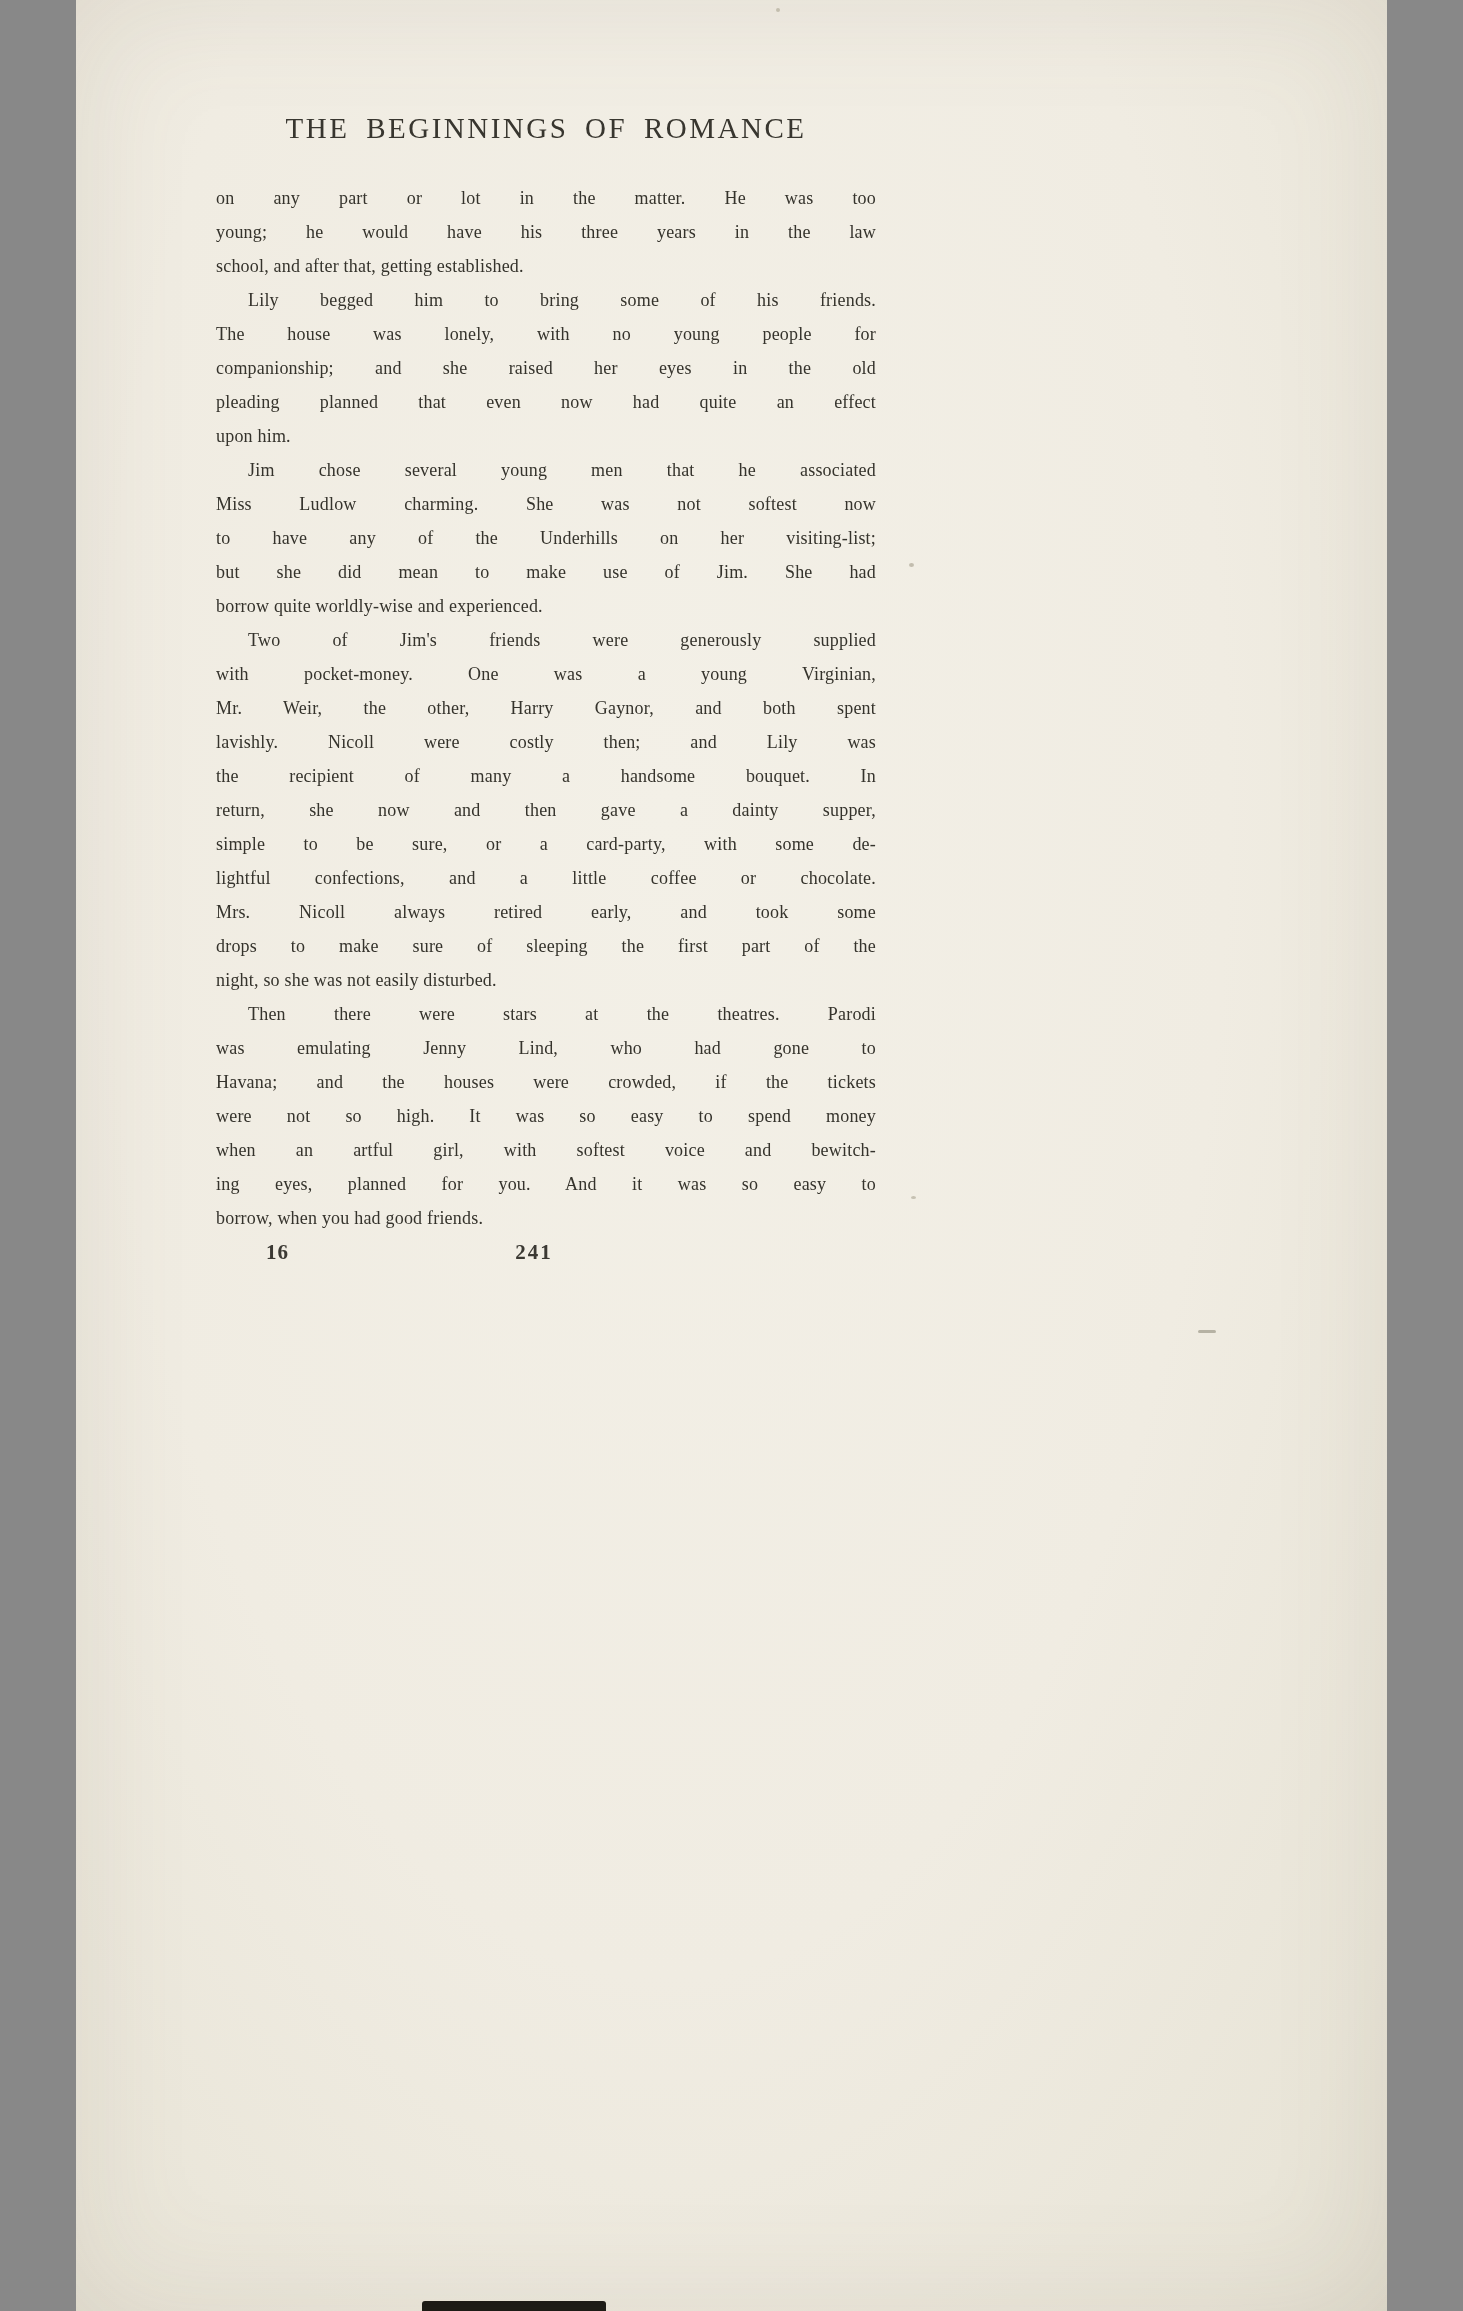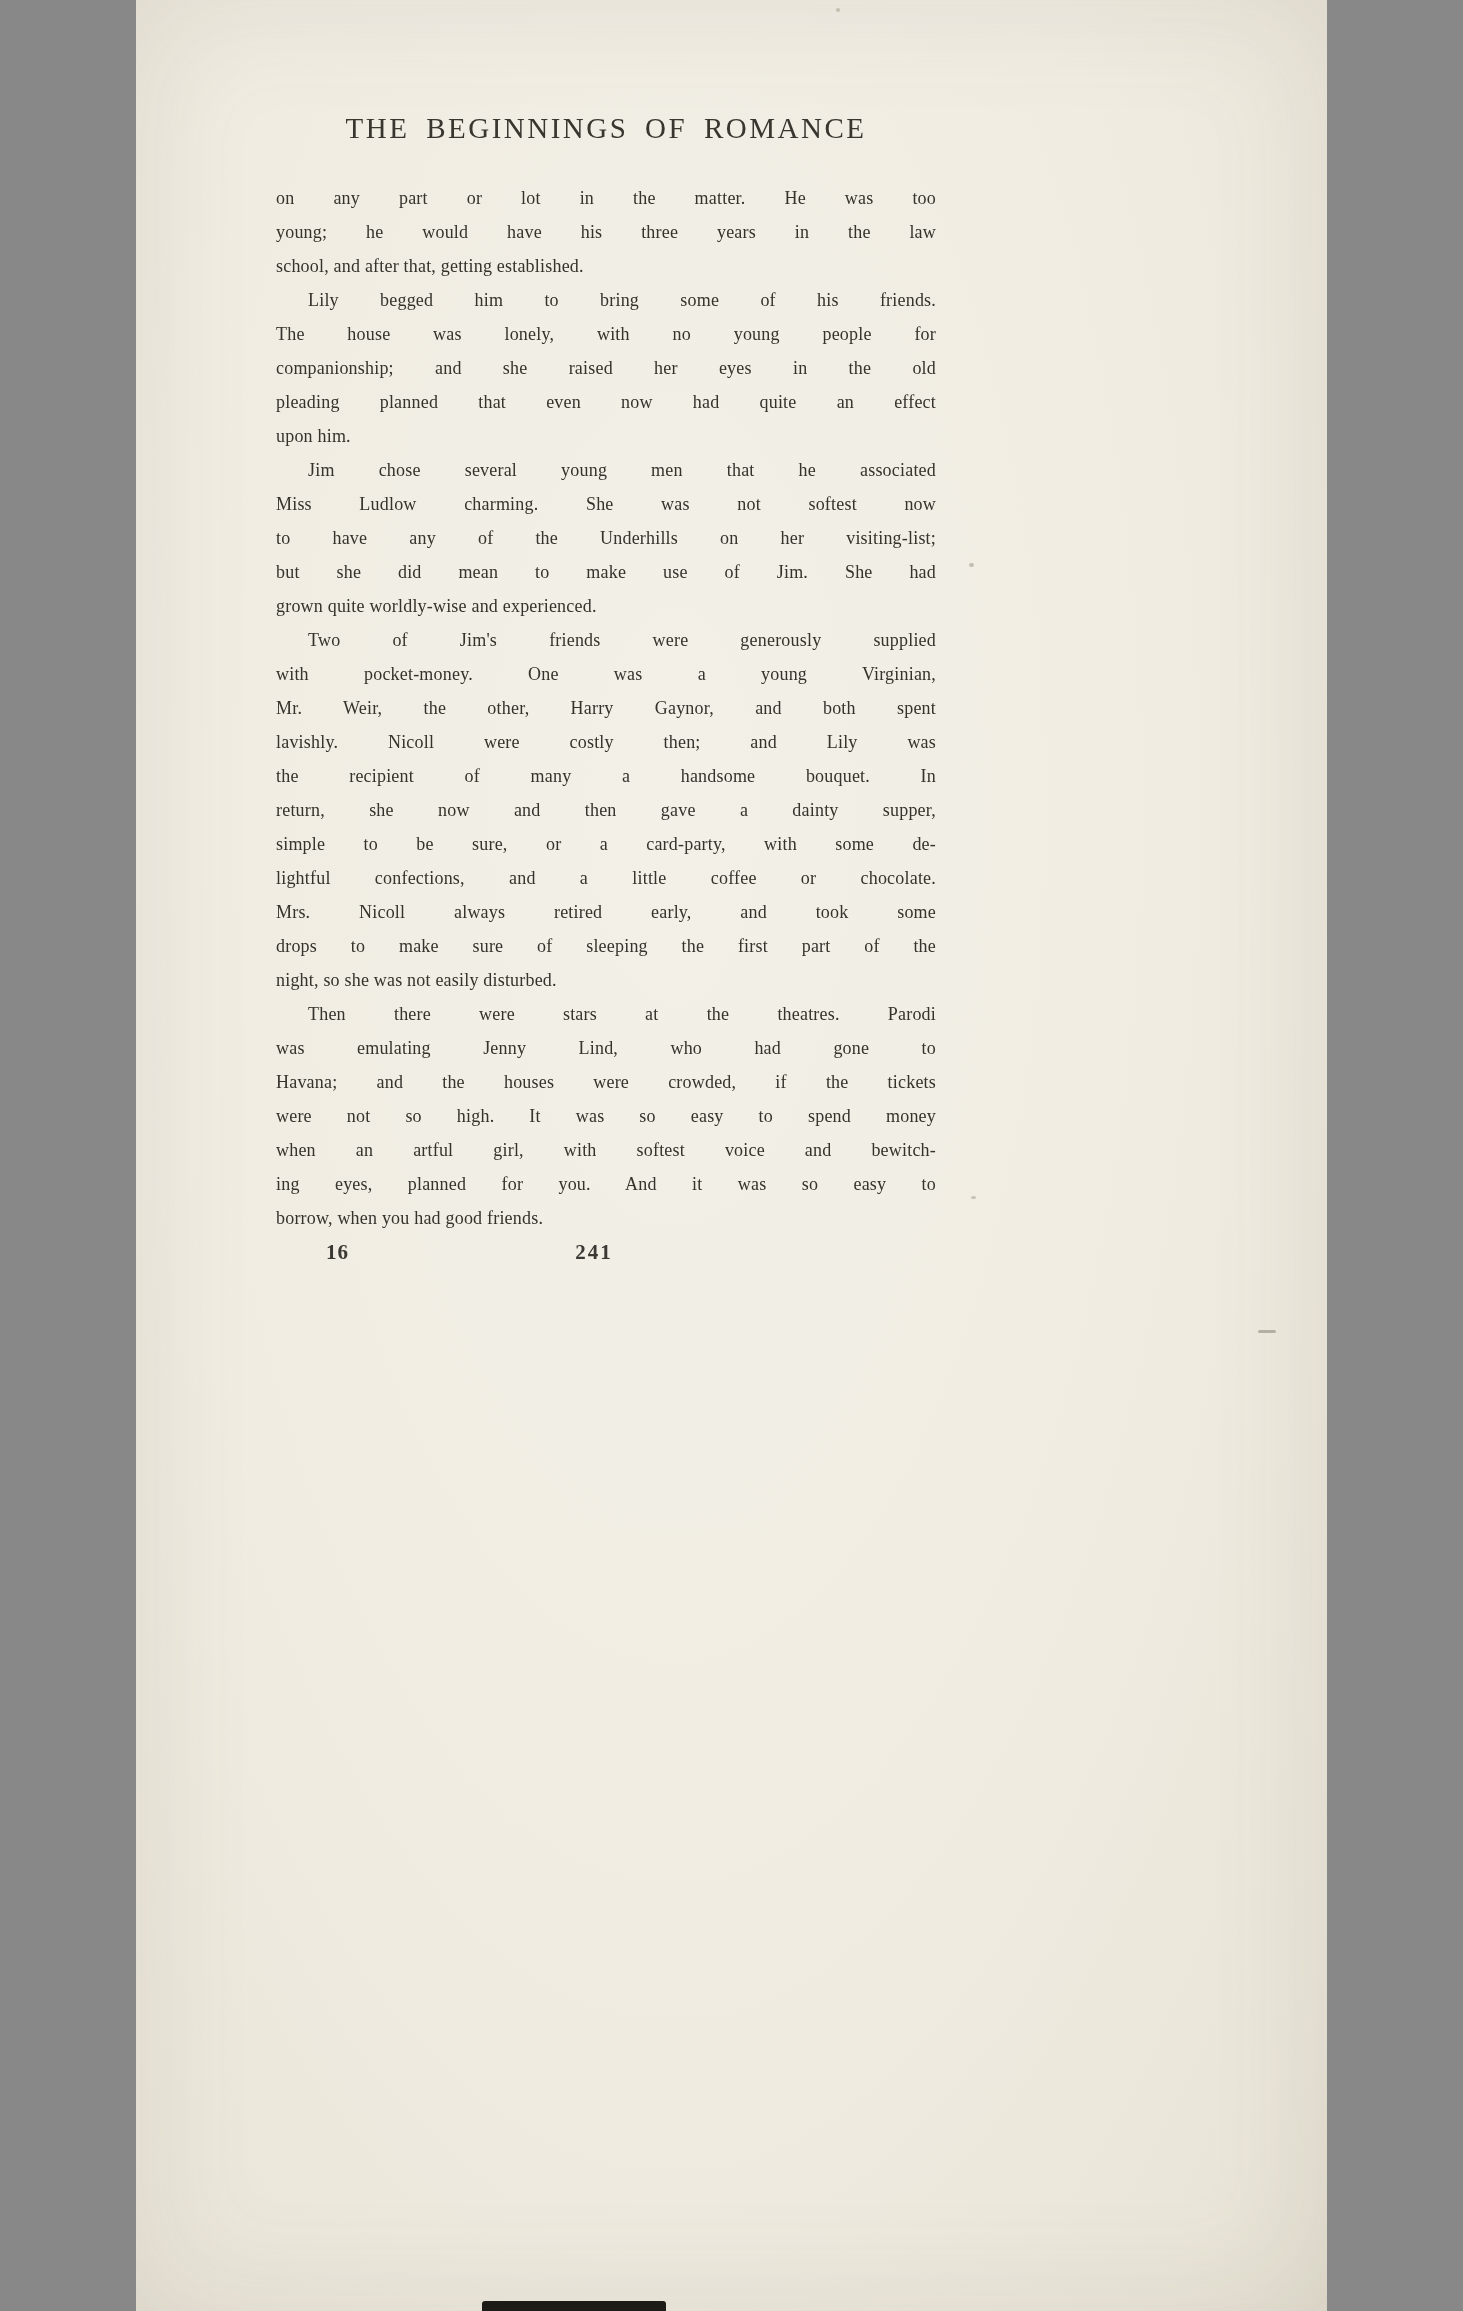--- a/index.html
+++ b/index.html
@@ -2,21 +2,21 @@
 <html><head>
 <meta charset="utf-8">
 <style>
   html, body {
     margin: 0;
     padding: 0;
     background: #888;
   }
   .page {
     position: relative;
-    width: 1191px;
+    width: 1311px;
     height: 2311px;
     margin: 0 auto;
     background:
       radial-gradient(ellipse at 45% 35%, #f3f0e7 0%, #f0ece2 55%, #e9e5d8 88%, #e3dfd1 100%);
     font-family: "Liberation Serif", "DejaVu Serif", serif;
     color: #35332c;
     overflow: hidden;
   }
   
   .page::after {
@@ -149,21 +149,21 @@
           <div class="line">The house was lonely, with no young people for</div>
           <div class="line">companionship; and she raised her eyes in the old</div>
           <div class="line">pleading planned that even now had quite an effect</div>
           <div class="line last">upon him.</div>
         </div>
         <div class="paragraph">
           <div class="line indent">Jim chose several young men that he associated</div>
           <div class="line">Miss Ludlow charming.  She was not softest now</div>
           <div class="line">to have any of the Underhills on her visiting-list;</div>
           <div class="line">but she did mean to make use of Jim.  She had</div>
-          <div class="line last">grown quite worldly-wise and experienced.</div>
+          <div class="line last">borrow quite worldly-wise and experienced.</div>
         </div>
         <div class="paragraph">
           <div class="line indent">Two of Jim's friends were generously supplied</div>
           <div class="line">with pocket-money.  One was a young Virginian,</div>
           <div class="line">Mr. Weir, the other, Harry Gaynor, and both spent</div>
           <div class="line">lavishly.  Nicoll were costly then; and Lily was</div>
           <div class="line">the recipient of many a handsome bouquet.  In</div>
           <div class="line">return, she now and then gave a dainty supper,</div>
           <div class="line">simple to be sure, or a card-party, with some de-</div>
           <div class="line">lightful confections, and a little coffee or chocolate.</div>

